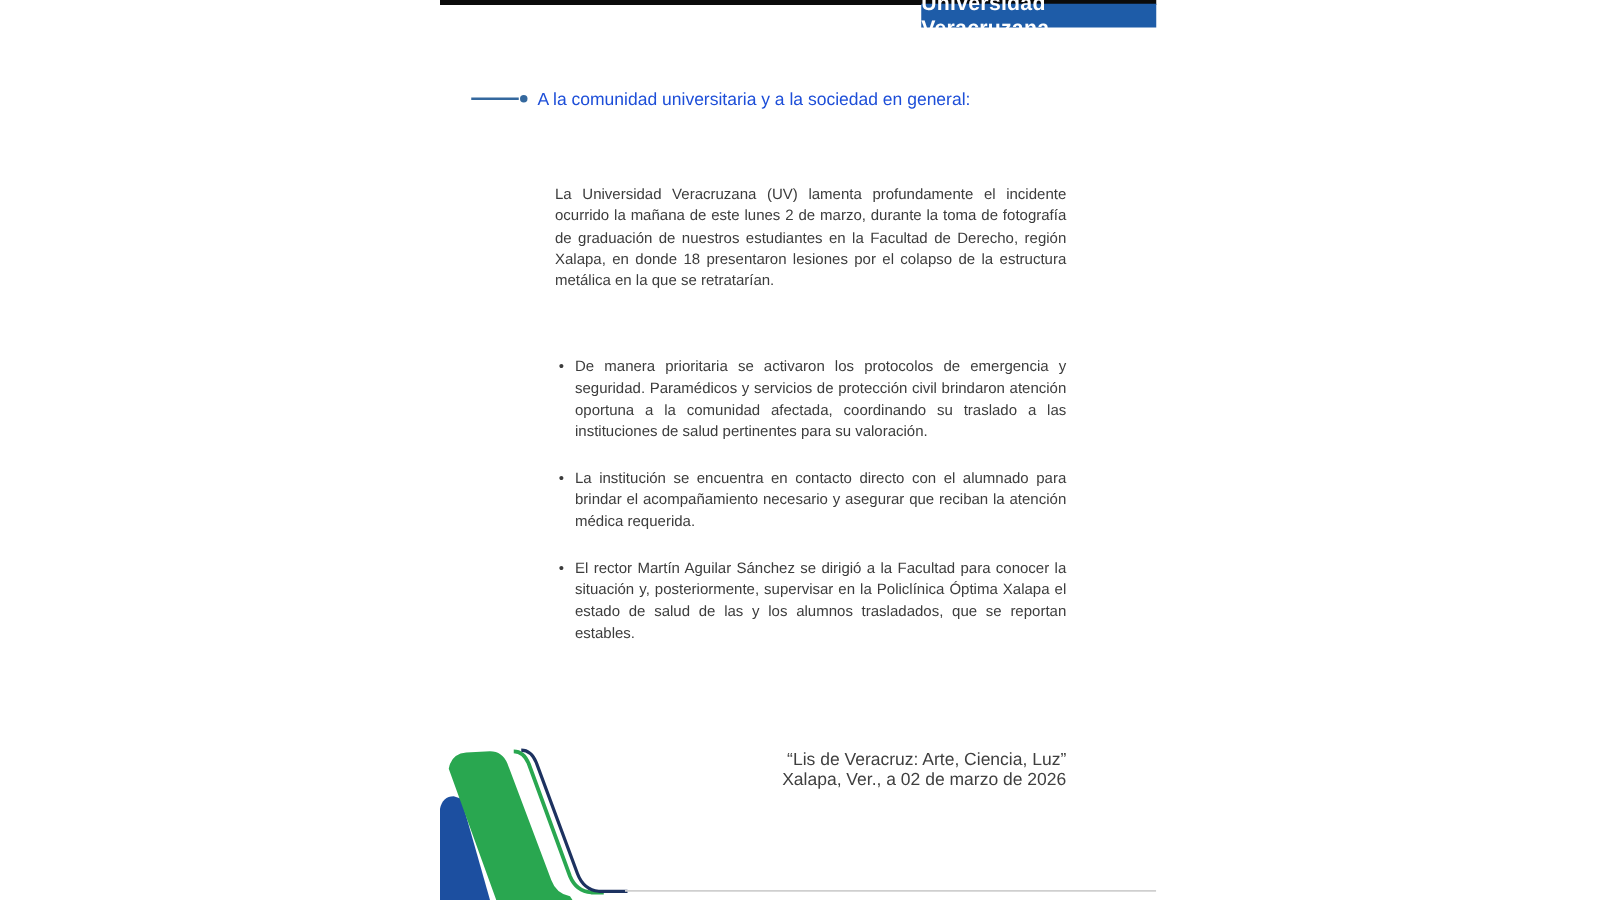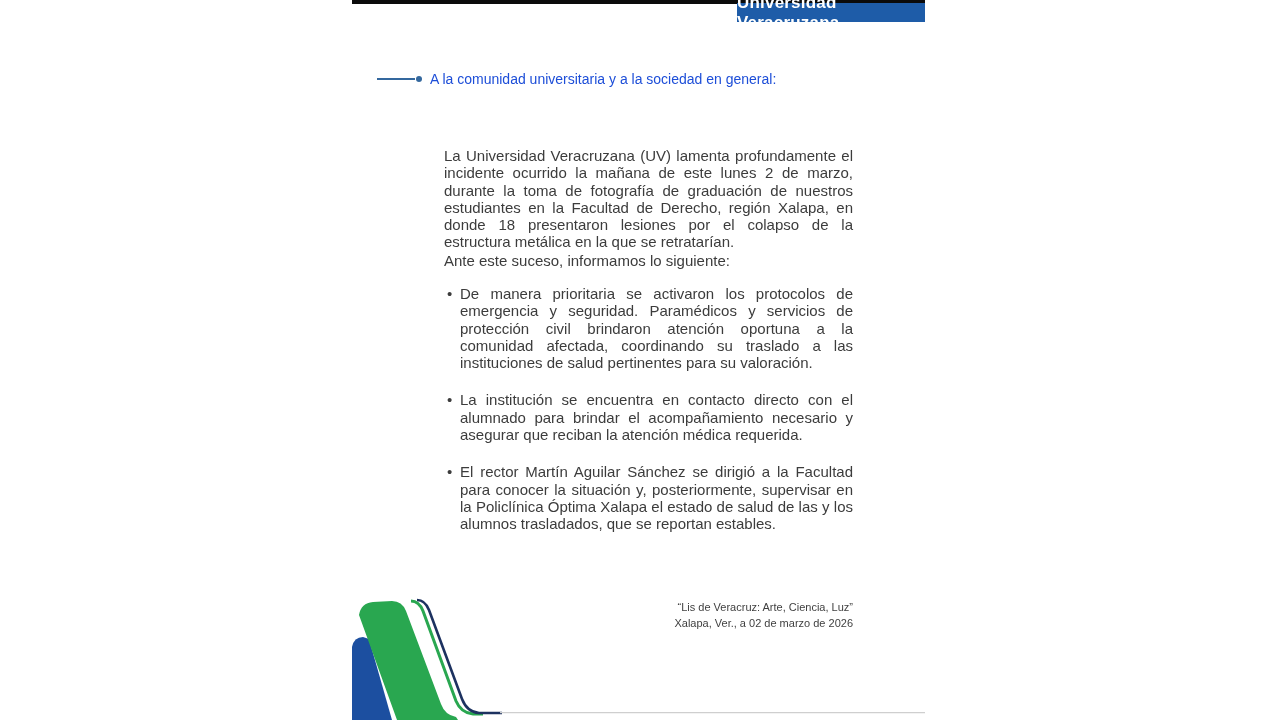--- a/index.html
+++ b/index.html
@@ -65,21 +65,21 @@
     margin-left: 1px;
   }
   .salutation-text {
     margin-left: 8px;
     font-size: 14px;
     color: #1d4ed8;
   }
 
   .body-text {
     color: #3c3c3c;
-    font-size: 15px;
+    font-size: 12px;
     line-height: 17.3px;
     text-align: justify;
   }
   .para {
     position: absolute;
     left: 92px;
     width: 409px;
   }
   .p1 { top: 147px; }
   .p-intro { top: 252px; text-align: left; }
@@ -102,21 +102,21 @@
     left: 0; top: 0;
     text-align: left;
   }
 
   .footer-block {
     position: absolute;
     top: 600px;
     right: 72px;
     text-align: right;
     color: #3f3f3f;
-    font-size: 11px;
+    font-size: 14px;
     line-height: 15.5px;
   }
 
   .logo {
     position: absolute;
     left: 0; bottom: 0;
     width: 573px; height: 122px;
   }
 </style>
 </head>
@@ -132,21 +132,20 @@
     </div>
 
     <div class="salutation">
       <span class="pointer-line"></span>
       <span class="pointer-dot"></span>
       <span class="salutation-text">A la comunidad universitaria y a la sociedad en general:</span>
     </div>
 
     <p class="para p1 body-text">La Universidad Veracruzana (UV) lamenta profundamente el incidente ocurrido la mañana de este lunes 2 de marzo, durante la toma de fotografía de graduación de nuestros estudiantes en la Facultad de Derecho, región Xalapa, en donde 18 presentaron lesiones por el colapso de la estructura metálica en la que se retratarían.</p>
 
-    <p class="para p-intro body-text">Ante este suceso, informamos lo siguiente:</p>
 
     <ul class="bullet-list body-text">
       <li>
         <span class="bullet-glyph">•</span>
         <span>De manera prioritaria se activaron los protocolos de emergencia y seguridad. Paramédicos y servicios de protección civil brindaron atención oportuna a la comunidad afectada, coordinando su traslado a las instituciones de salud pertinentes para su valoración.</span>
       </li>
       <li>
         <span class="bullet-glyph">•</span>
         <span>La institución se encuentra en contacto directo con el alumnado para brindar el acompañamiento necesario y asegurar que reciban la atención médica requerida.</span>
       </li>

